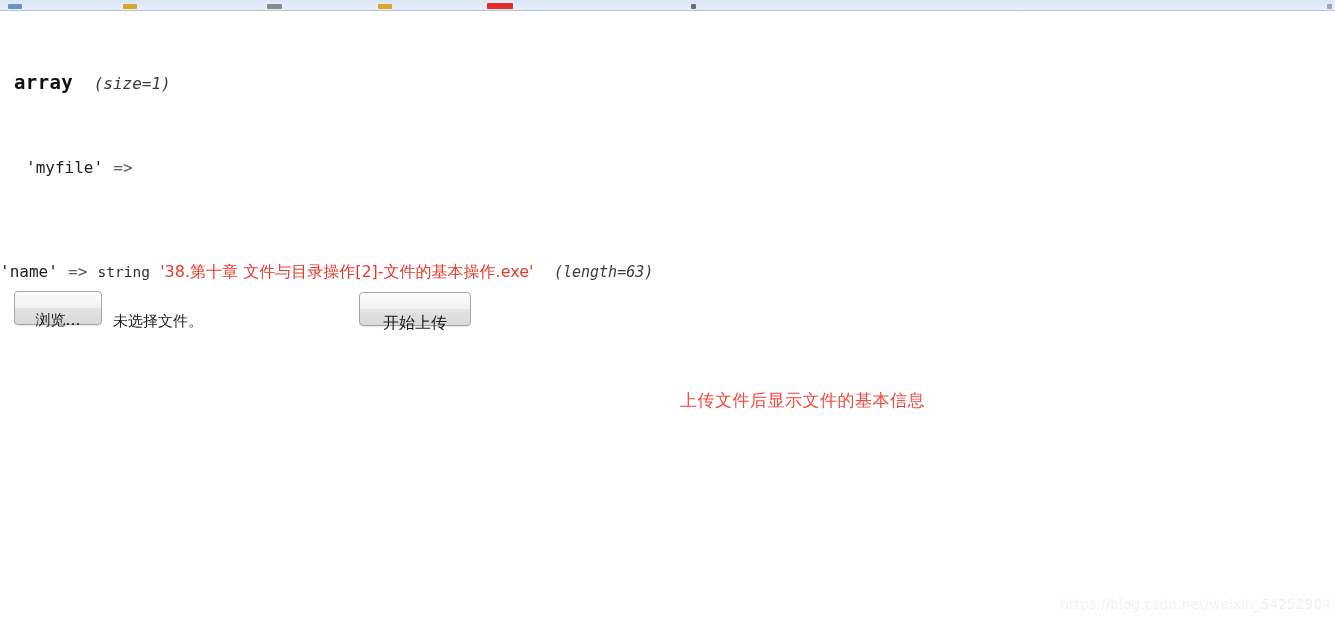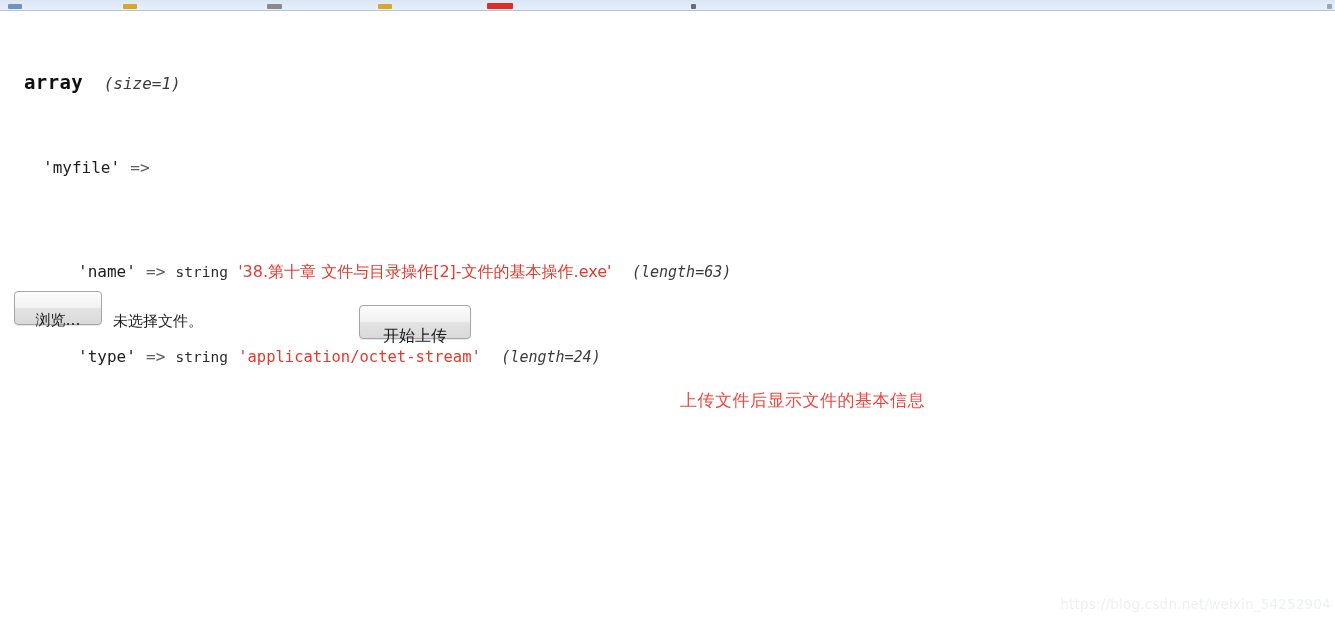--- a/index.html
+++ b/index.html
@@ -42,24 +42,24 @@
     width: 1335px;
     font-family: "DejaVu Sans Mono", "Liberation Mono", monospace;
     white-space: pre;
   }
   .dline {
     height: 28px;
     line-height: 28px;
     font-size: 17px;
     color: #2b2b2b;
   }
-  .dline.lvl0 { padding-left: 24px; }
-  .dline.lvl1 { padding-left: 43px; }
+  .dline.lvl0 { padding-left: 14px; }
+  .dline.lvl1 { padding-left: 26px; }
   .dline.lvl2 { padding-left: 52px; }
-  .dline.lvl3 { padding-left: 78px; }
+  .dline.lvl3 { }
 
   .kw-array {
     font-weight: bold;
     font-size: 19px;
     color: #111111;
     letter-spacing: .4px;
   }
   .meta {
     font-style: italic;
     color: #3b3b3b;
@@ -111,21 +111,21 @@
     background: linear-gradient(to bottom, #fcfcfc 0%, #f2f2f2 48%, #e3e3e3 52%, #d9d9d9 100%);
     border: 1px solid #a6a6a6;
     border-radius: 4px;
     box-shadow: inset 0 1px 0 #ffffff, 0 1px 1px rgba(0,0,0,.10);
     cursor: pointer;
     line-height: 24px;
     box-sizing: border-box;
     white-space: nowrap;
   }
   #browse-button { left: 14px; min-width: 88px; text-align: center; }
-  #upload-button { left: 359px; min-width: 112px; text-align: center; height: 30px; line-height: 28px; top: 17px; font-size: 16px; }
+  #upload-button { left: 359px; min-width: 112px; text-align: center; height: 30px; line-height: 28px; top: 4px; font-size: 16px; }
   #file-status {
     position: absolute;
     left: 113px;
     top: 20px;
     height: 26px;
     line-height: 26px;
     font-family: "DejaVu Sans", sans-serif;
     font-size: 15px;
     color: #1c1c1c;
     white-space: nowrap;
@@ -171,21 +171,20 @@
 
 <div id="dump">
 
   <div class="dline lvl0"><span class="kw-array">array</span>  <span class="meta">(size=1)</span></div>
 
   <div class="dline lvl1"><span class="key">'myfile'</span> <span class="arrow">=&gt;</span></div>
 
 
   <div class="dline lvl3"><span class="key">'name'</span> <span class="arrow">=&gt;</span> <span class="type">string</span> <span class="sval cjk">'38.第十章 文件与目录操作[2]-文件的基本操作.exe'</span>  <span class="len">(length=63)</span></div>
 
-  <div class="dline lvl3"><span class="key">'type'</span> <span class="arrow">=&gt;</span> <span class="type">string</span> <span class="sval">'application/octet-stream'</span>  <span class="len">(length=24)</span></div>
 
 
 
   
 
 </div>
 
 <div id="upload-form">
   <button class="ff-button" id="browse-button">浏览…</button>
   <span id="file-status">未选择文件。</span>

